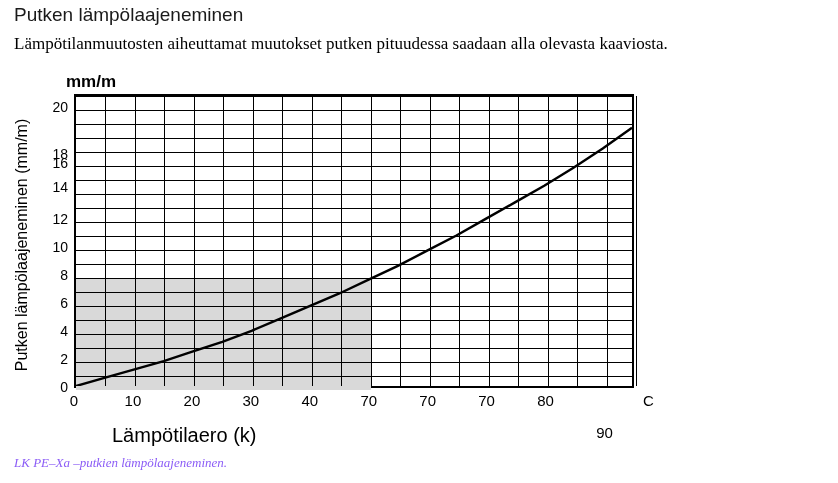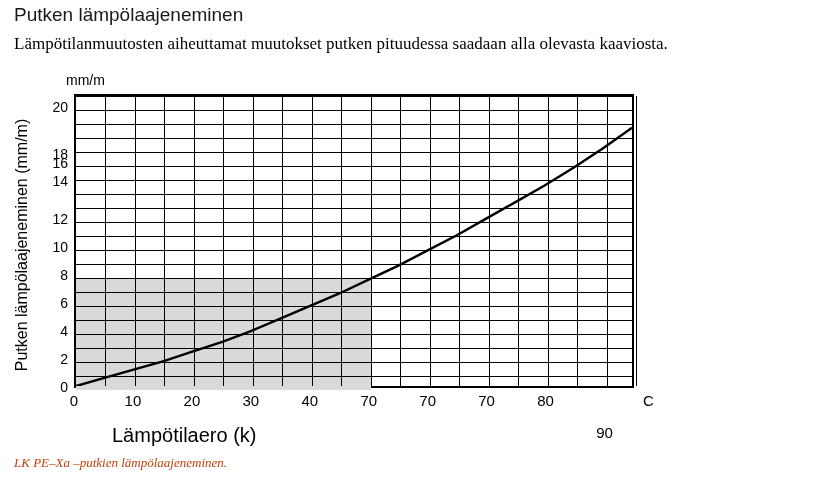--- a/index.html
+++ b/index.html
@@ -36,21 +36,21 @@
     white-space: nowrap;
   }
 
   #caption {
     position: absolute;
     left: 14px;
     top: 455px;
     font-size: 13px;
     font-style: italic;
     font-family: "Liberation Serif", serif;
-    color: #c2410c;
+    color: #8b5cf6;
     white-space: nowrap;
   }
 
   
   #chart-figure {
     position: absolute;
     left: 0px;
     top: 68px;
     width: 838px;
     height: 380px;
@@ -65,22 +65,23 @@
     font-size: 16px;
     font-family: "Liberation Sans", sans-serif;
     transform: rotate(-90deg);
     white-space: nowrap;
   }
 
   #unit-label {
     position: absolute;
     left: 66px;
     top: 4px;
-    font-size: 14px;
-    font-family: "Liberation Sans", sans-serif;
+    font-size: 17px;
+    font-family: "Liberation Sans", sans-serif;
+    font-weight: bold;
   }
 
   
   #plot {
     position: absolute;
     left: 74px;
     top: 26px;
     width: 560px;
     height: 294px;
     border: 2px solid #000000;
@@ -220,21 +221,21 @@
       <div class="xtick" style="left: 589.526px; margin-top: 32px;">90</div>
     </div>
   <div id="y-ticks">
       <div class="ytick" style="top: 311px;">0</div>
       <div class="ytick" style="top: 283px;">2</div>
       <div class="ytick" style="top: 255px;">4</div>
       <div class="ytick" style="top: 227px;">6</div>
       <div class="ytick" style="top: 199px;">8</div>
       <div class="ytick" style="top: 171px;">10</div>
       <div class="ytick" style="top: 143px;">12</div>
-      <div class="ytick" style="top: 105px;">14</div>
+      <div class="ytick" style="top: 111px;">14</div>
       <div class="ytick" style="top: 87px;">16</div>
       <div class="ytick" style="top: 50px; margin-top: 28px;">18</div>
       <div class="ytick" style="top: 31px;">20</div>
     </div>
   <div id="c-unit">C</div>
   <div id="x-axis-title">Lämpötilaero (k)</div>
 </div>
 
 <div id="caption">LK PE–Xa –putkien lämpölaajeneminen.</div>
 

